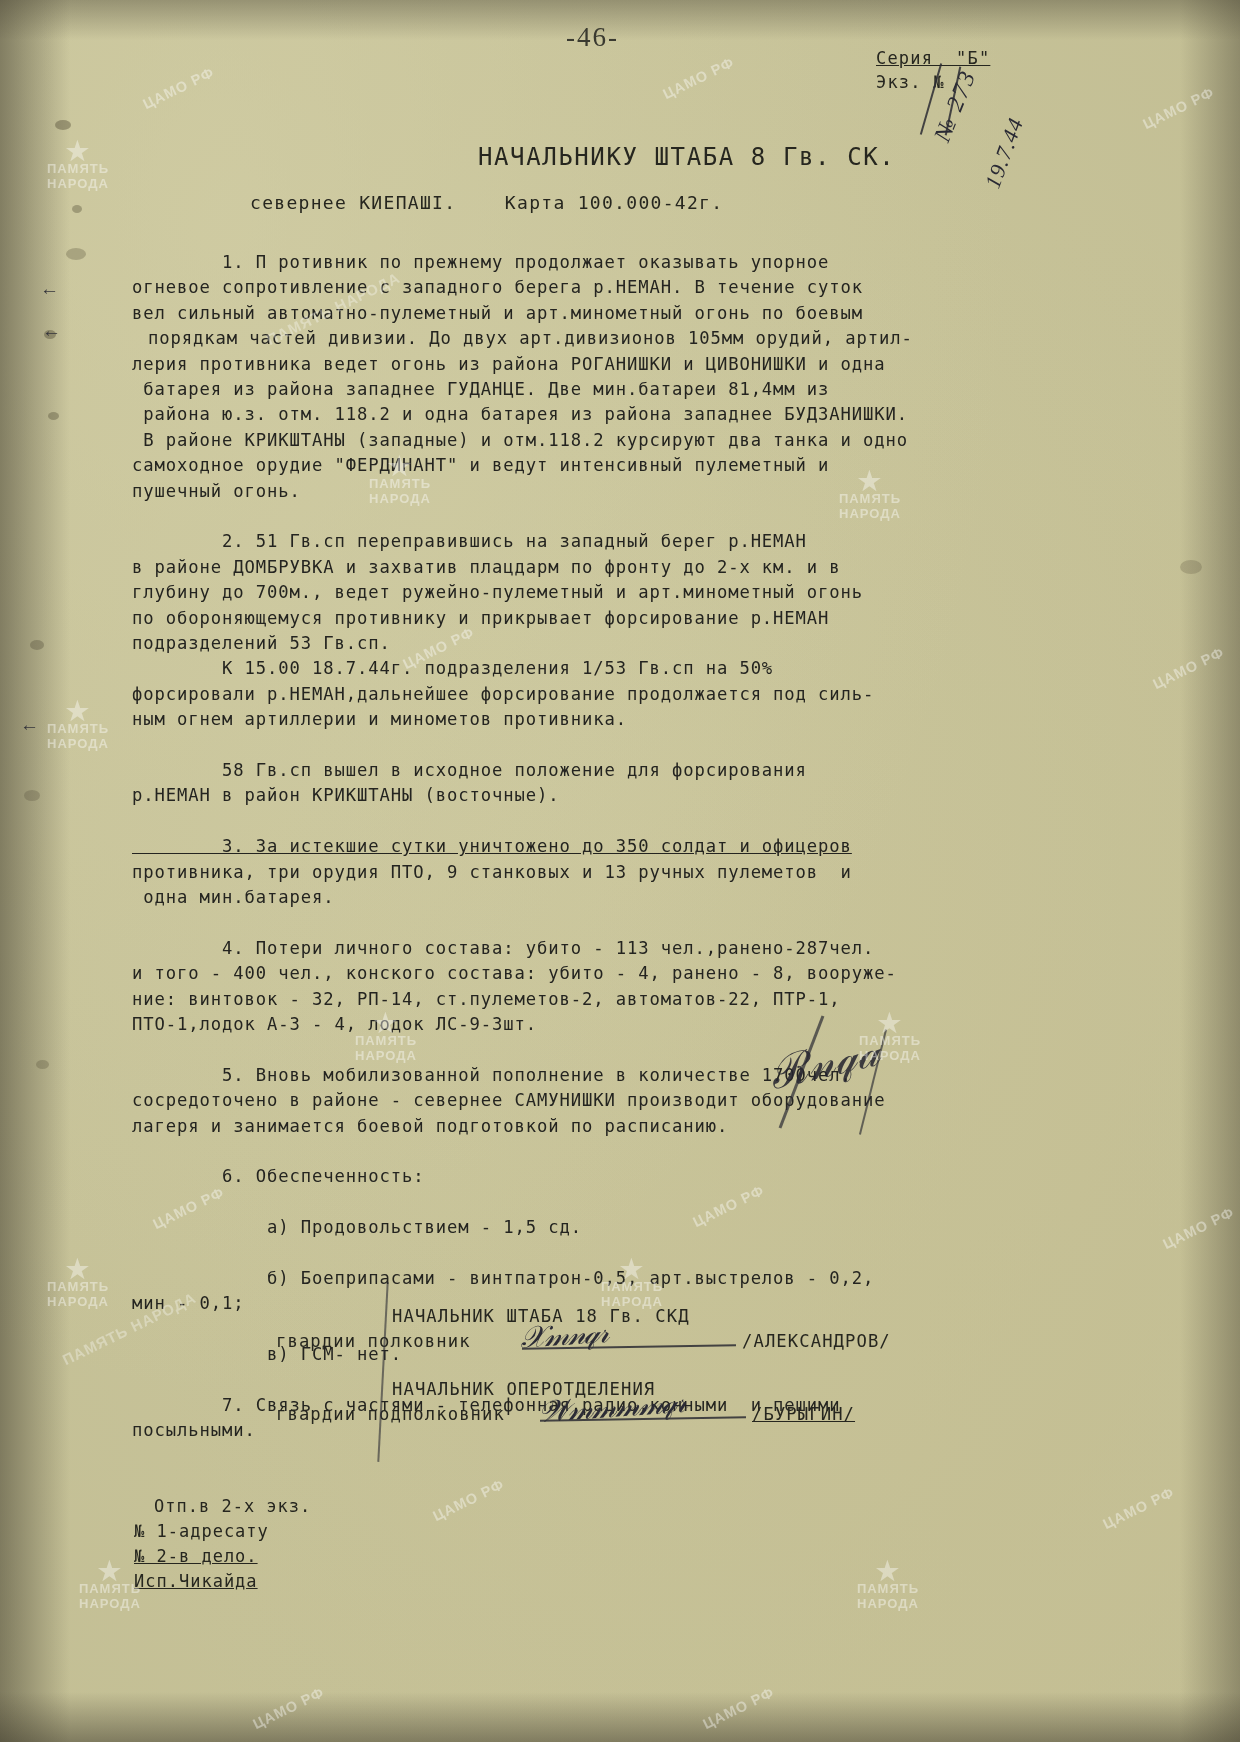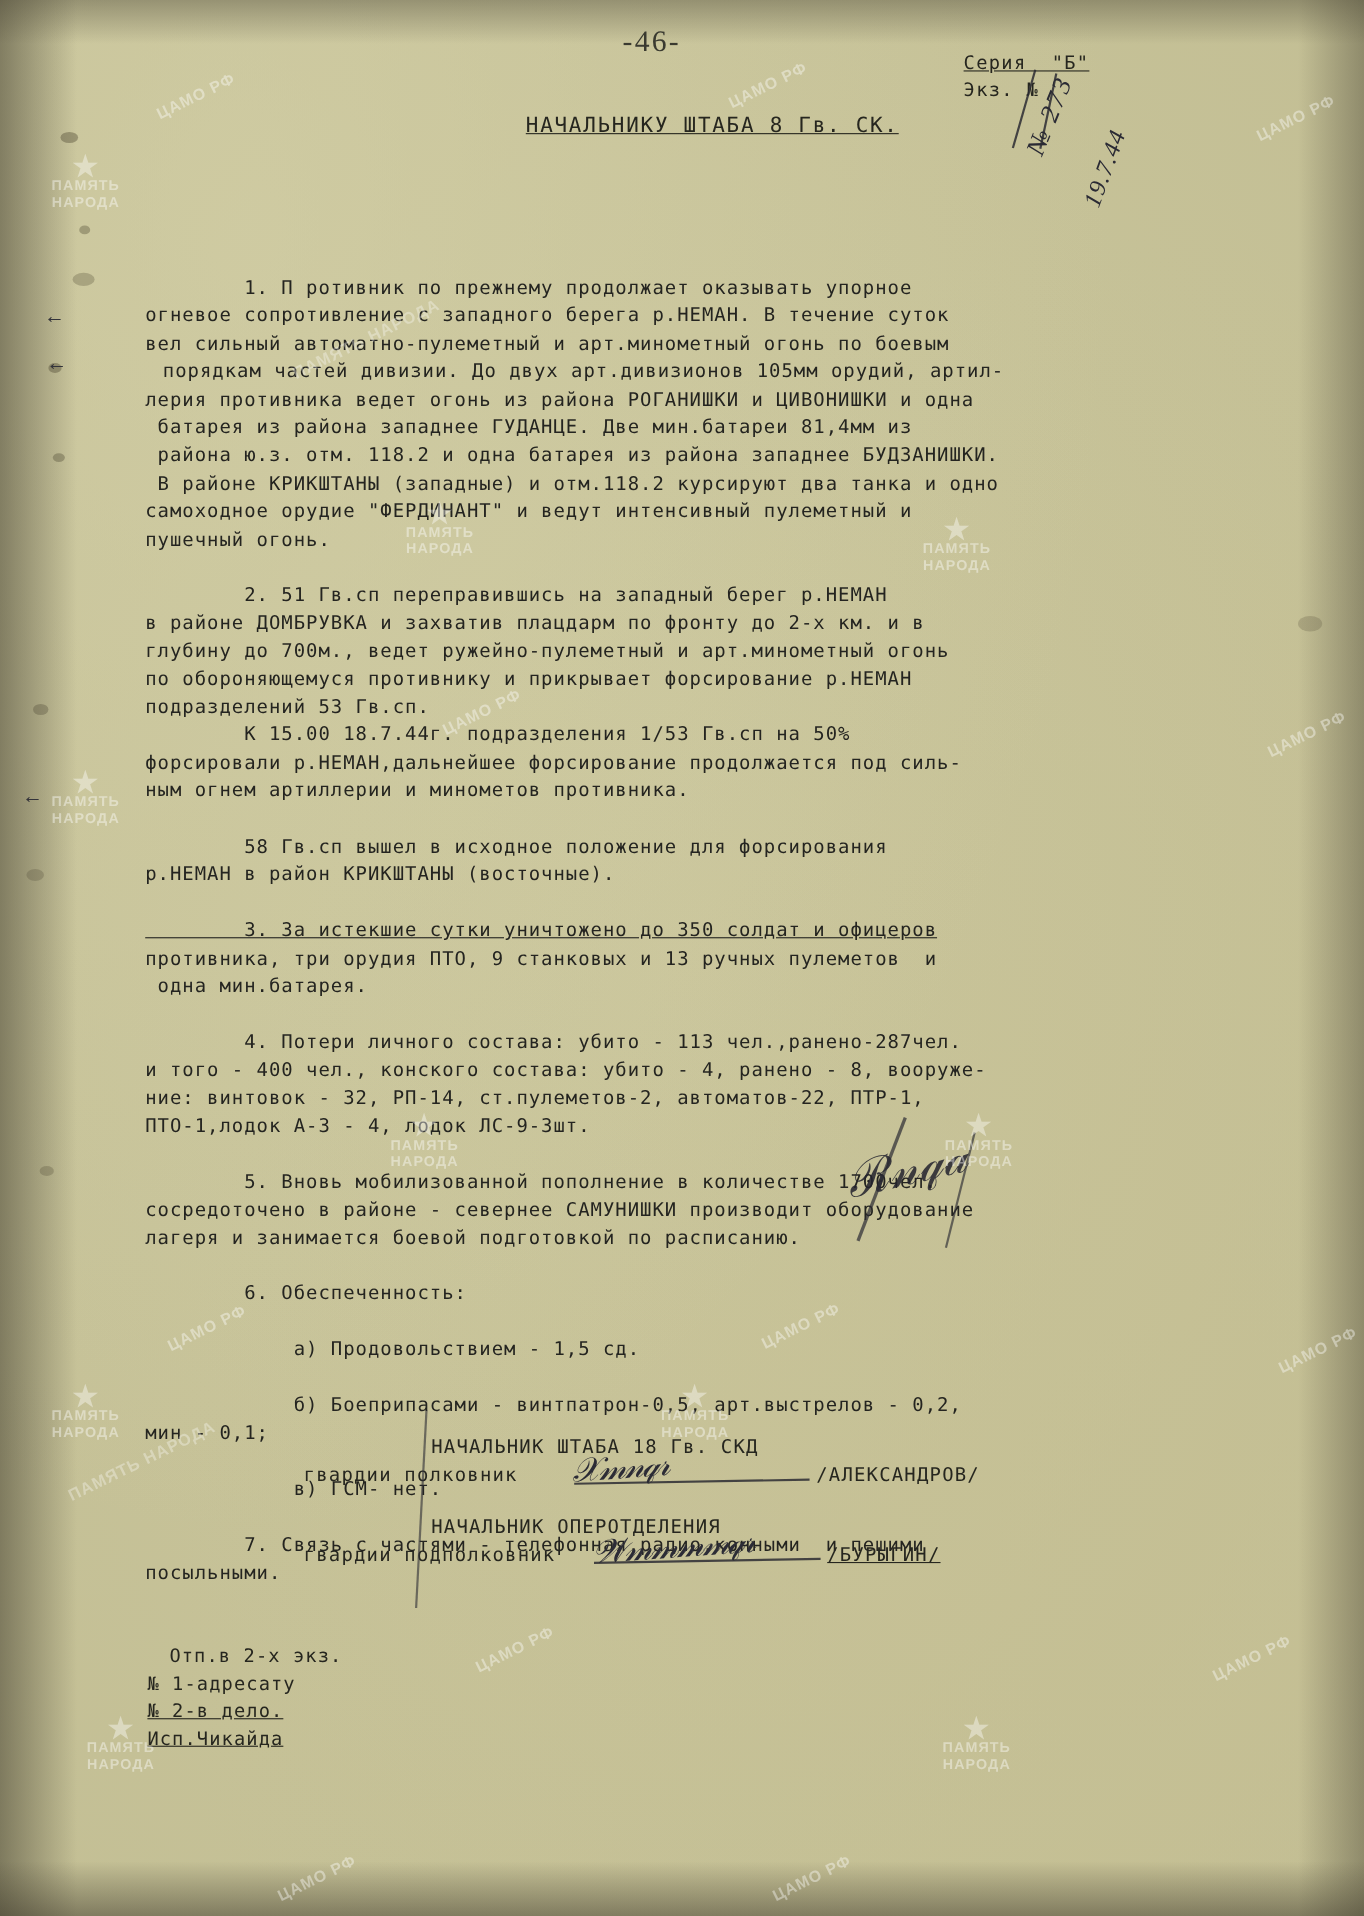--- a/index.html
+++ b/index.html
@@ -66,23 +66,23 @@
     line-height: 20px;
     letter-spacing: 0.9px;
     color: #242420;
   }
   .u { text-decoration: underline; }
   .head-ser {
     font-size: 17px;
     letter-spacing: 1.2px;
   }
   .title-main {
-    font-size: 19px;
+    font-size: 24px;
     letter-spacing: 1.6px;
-    text-decoration: underline;
+    margin-top: 40px;
   }
   .ops-line {
     font-size: 18px;
     letter-spacing: 1.3px;
   }
   .pagenum {
     font-family: "Liberation Serif", serif;
     font-size: 27px;
     letter-spacing: 2px;
     color: #3a3a30;
@@ -193,20 +193,21 @@
 
   <div class="doc">
 
     <div class="t pagenum" style="left:566px;top:22px;">-46-</div>
 
     <div class="t head-ser u" style="left:876px;top:48px;">Серия  "Б"</div>
     <div class="t head-ser" style="left:876px;top:72px;">Экз. №</div>
 
     <div class="t title-main" style="left:478px;top:103px;">НАЧАЛЬНИКУ ШТАБА 8 Гв. СК.</div>
 
+    <div class="t ops-line" style="left:250px;top:192px;">севернее КИЕПАШI.    Карта 100.000-42г.</div>
 
     <div id="body-host" style="position:absolute;left:132px;top:252px;">
         <div class="t body-line" style="left: 0px; top: 0px;">        1. П ротивник по прежнему продолжает оказывать упорное</div>
         <div class="t body-line" style="left: 0px; top: 25.4px;">огневое сопротивление с западного берега р.НЕМАН. В течение суток</div>
         <div class="t body-line" style="left: 0px; top: 50.8px;">вел сильный автоматно-пулеметный и арт.минометный огонь по боевым</div>
         <div class="t body-line" style="left: 16px; top: 76.2px;">порядкам частей дивизии. До двух арт.дивизионов 105мм орудий, артил-</div>
         <div class="t body-line" style="left: 0px; top: 101.6px;">лерия противника ведет огонь из района РОГАНИШКИ и ЦИВОНИШКИ и одна</div>
         <div class="t body-line" style="left: 0px; top: 127px;"> батарея из района западнее ГУДАНЦЕ. Две мин.батареи 81,4мм из</div>
         <div class="t body-line" style="left: 0px; top: 152.4px;"> района ю.з. отм. 118.2 и одна батарея из района западнее БУДЗАНИШКИ.</div>
         <div class="t body-line" style="left: 0px; top: 177.8px;"> В районе КРИКШТАНЫ (западные) и отм.118.2 курсируют два танка и одно</div>

